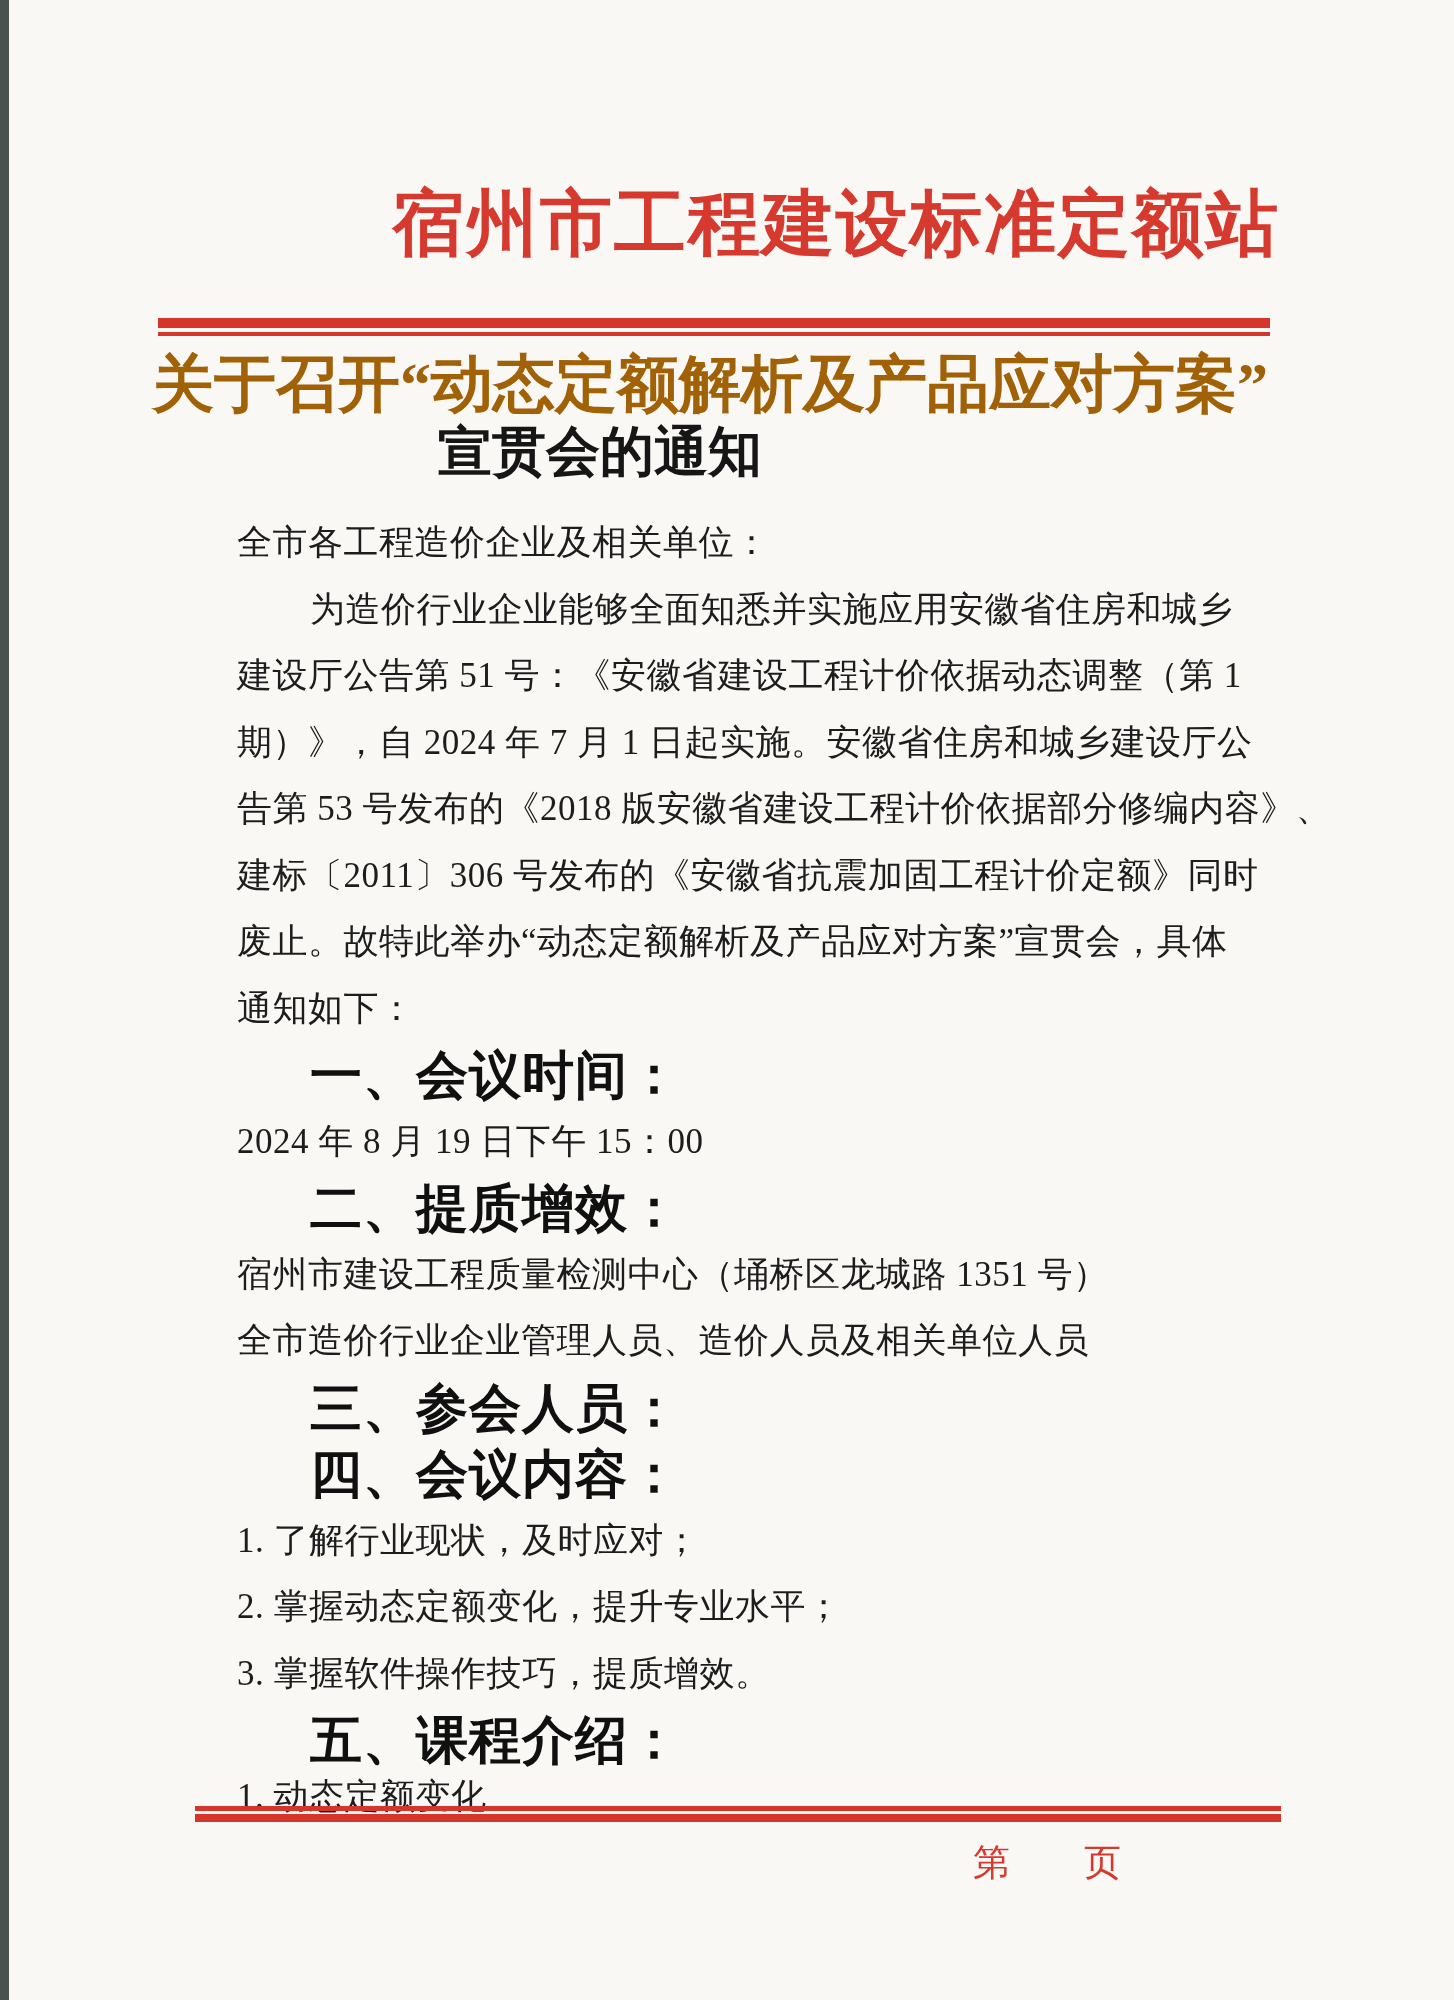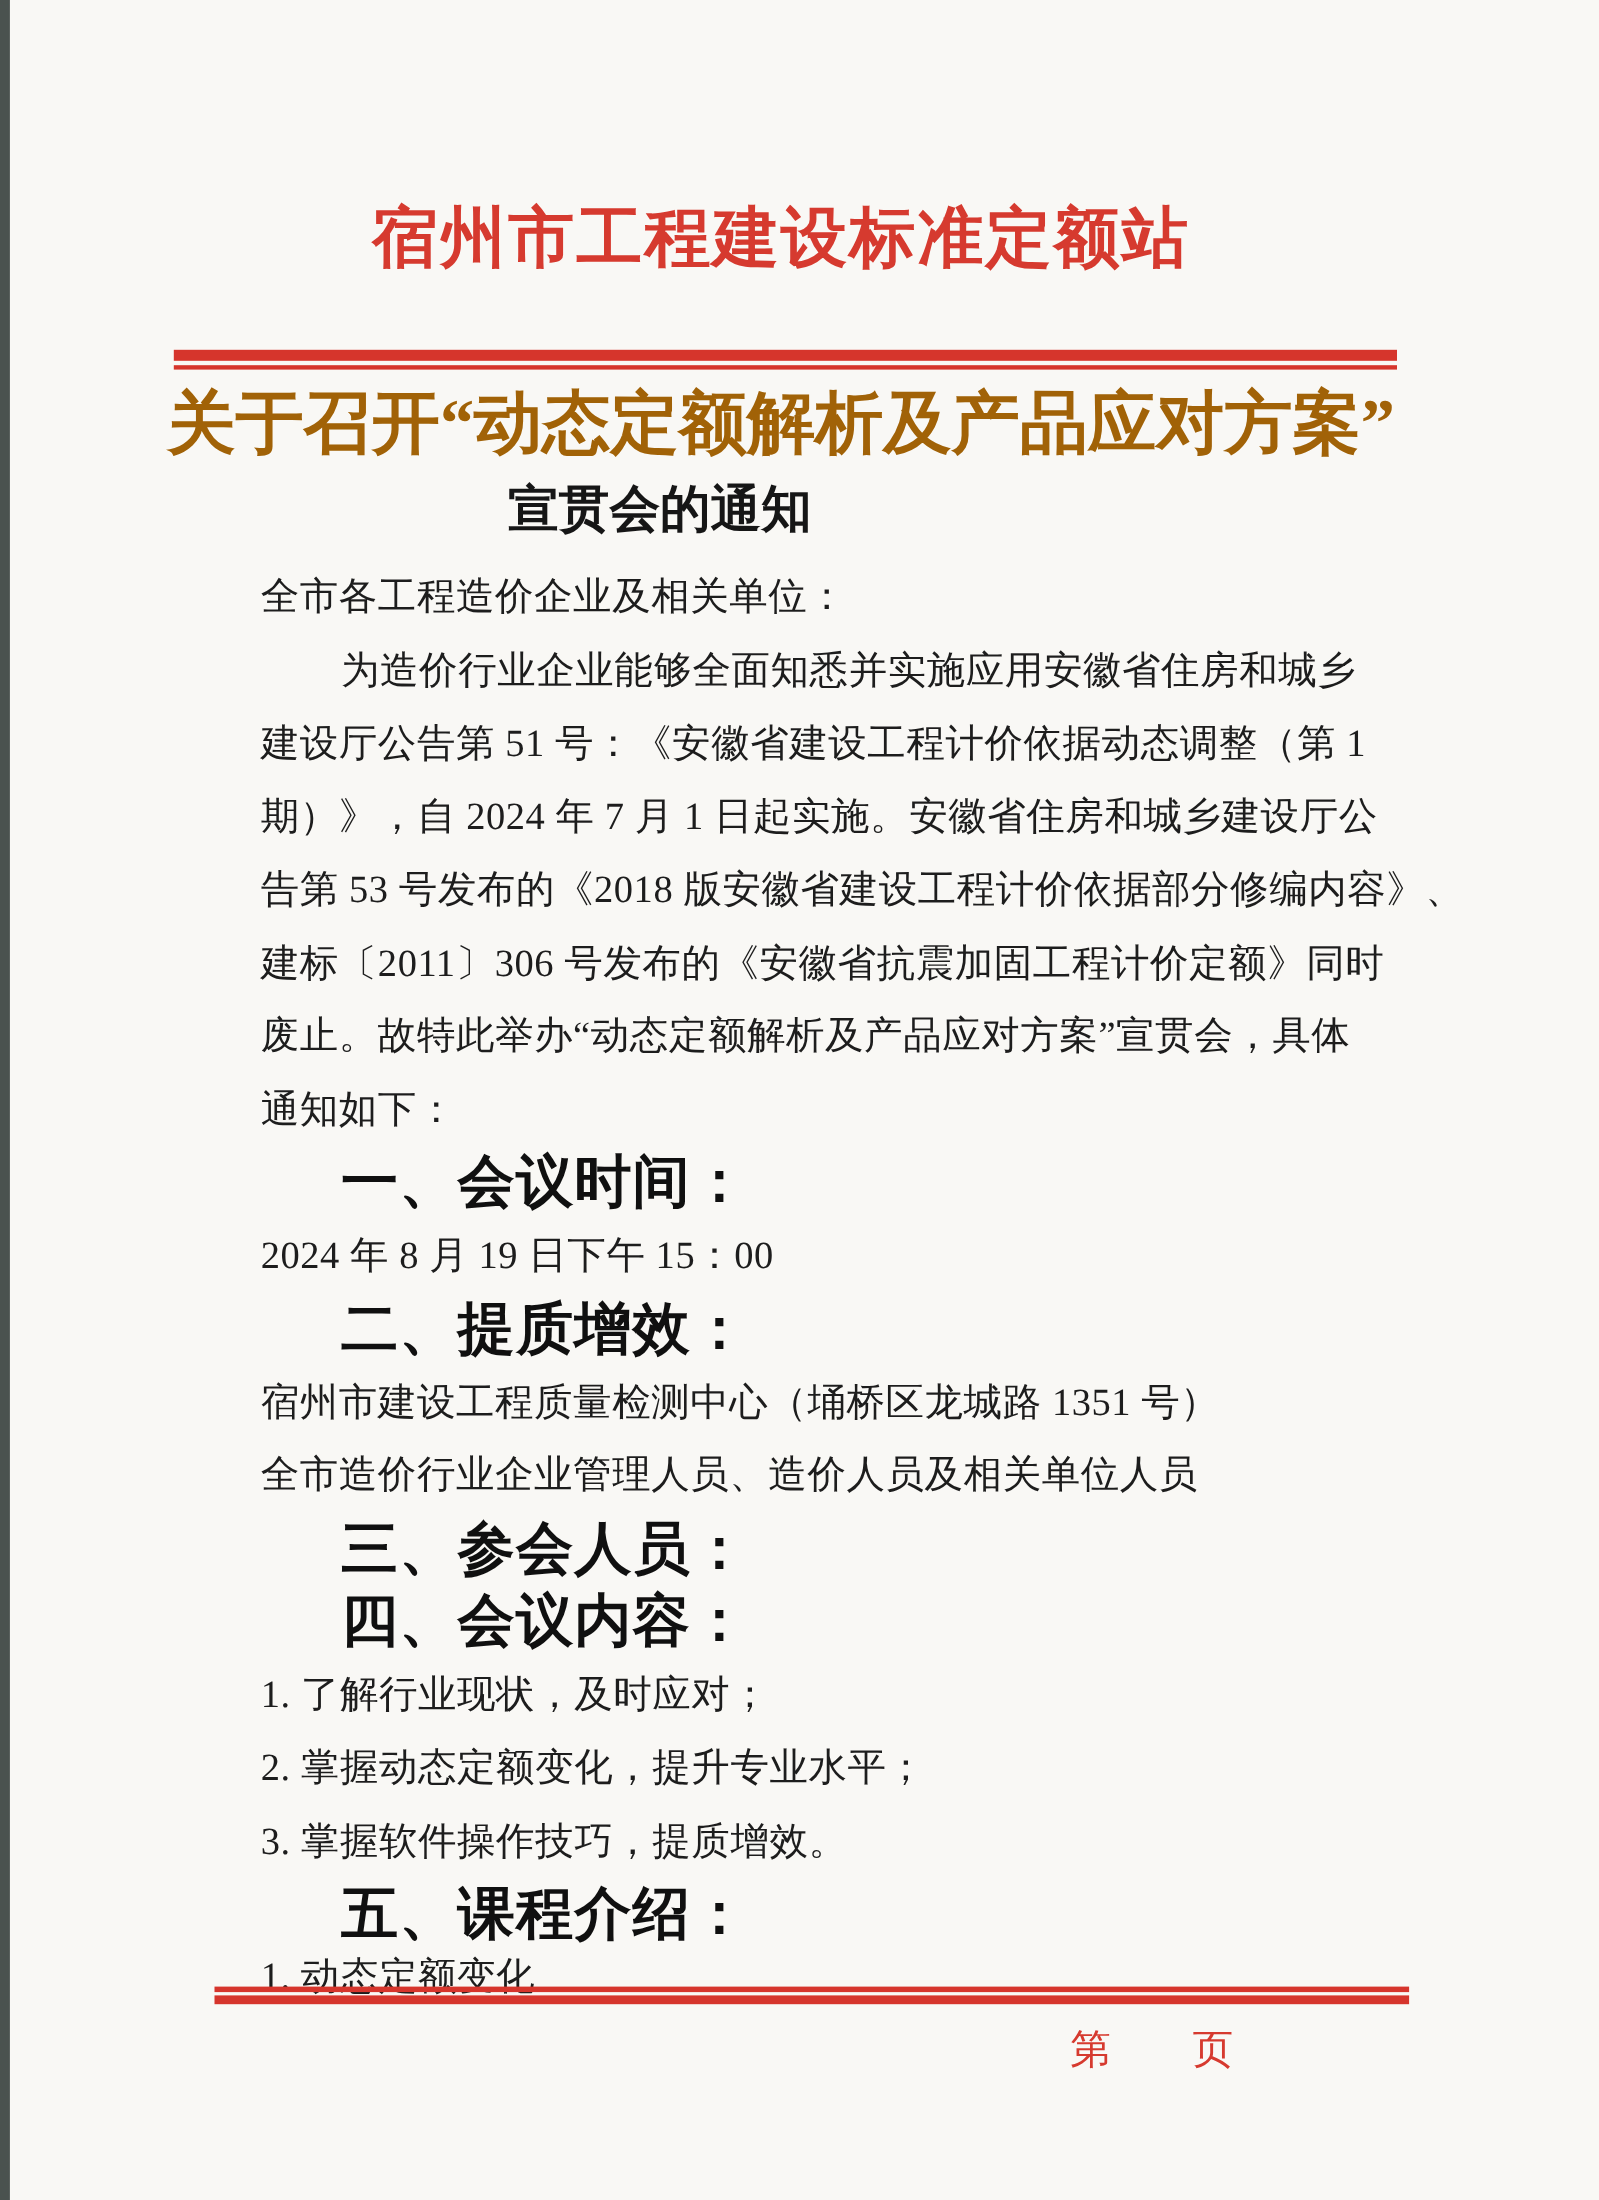--- a/index.html
+++ b/index.html
@@ -13,38 +13,38 @@
   }
   
   .edge-strip {
     position:absolute; left:0; top:0;
     width:9px; height:2000px;
     background:#4a524f;
   }
   
   .org-header {
     position:absolute; top:176px; left:140px; width:1140px;
-    text-align:center; white-space:nowrap;
-    font-size:60px; font-weight:bold; letter-spacing:2px;
+    text-align:right; white-space:nowrap;
+    font-size:72px; font-weight:bold; letter-spacing:2px;
     color:#d63a2f;
   }
   
   .header-rule { position:absolute; top:318px; left:158px; width:1112px; }
   .header-rule .thick { height:10px; background:#d6352c; }
   .header-rule .thin  { height:4px; background:#d6352c; margin-top:4px; }
   
   .doc-title-1 {
     position:absolute; top:342px; left:150px; width:1120px;
     text-align:center; white-space:nowrap;
     font-size:62px; font-weight:bold; color:#a16207;
   }
   .doc-title-2 {
-    position:absolute; top:432px; left:140px; width:920px;
+    position:absolute; top:416px; left:140px; width:920px;
     text-align:center; white-space:nowrap;
-    font-size:46px; font-weight:bold; color:#161616;
+    font-size:54px; font-weight:bold; color:#161616;
   }
   
   .doc-body {
     position:absolute; top:510px; left:237px; width:1100px;
     font-size:35px; letter-spacing:0.5px; color:#1d1d1d;
   }
   .bline {
     line-height:66.5px; height:66.5px;
     white-space:nowrap;
   }

